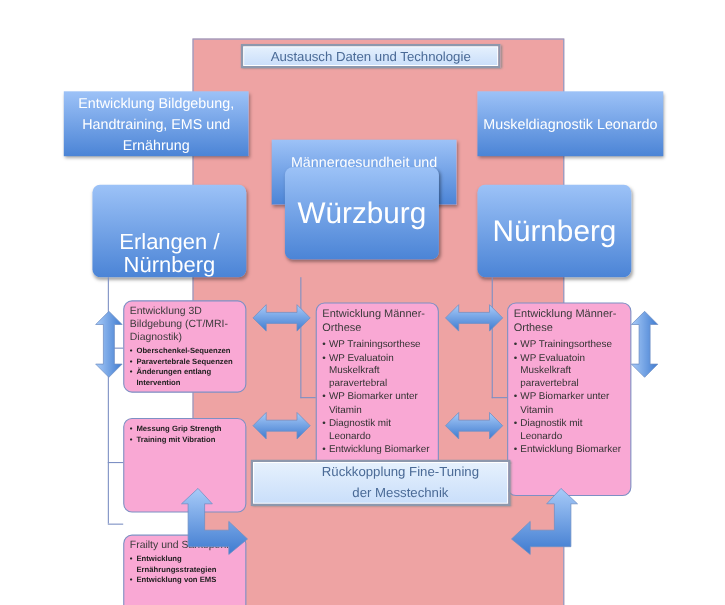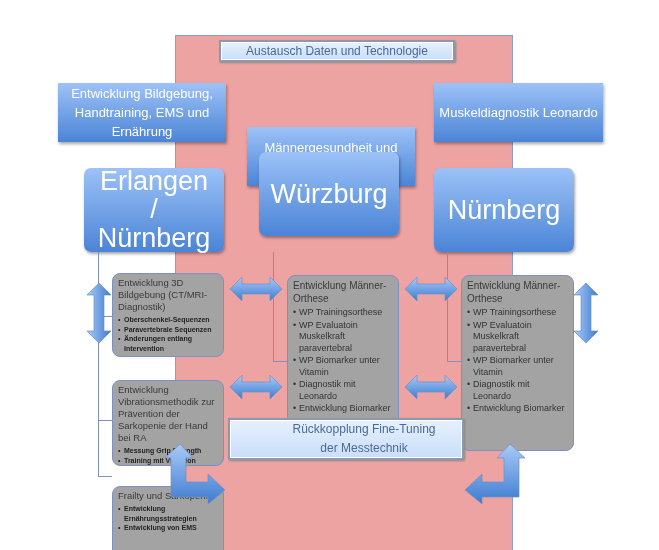--- a/index.html
+++ b/index.html
@@ -9,21 +9,21 @@
   .light-box { background:linear-gradient(#e6f1fd,#c9defa); border:2px solid #8d98ad;
                box-shadow:inset 0 0 0 1px #ffffff, 1px 1px 2px #888;
                color:#4a6a96; text-align:center; display:flex; align-items:center;
                justify-content:center; }
   .topic-box { background:linear-gradient(#9dc2f7,#4b84d6); color:#ffffff;
                text-align:center; display:flex; align-items:center; justify-content:center;
                font-size:13px; line-height:19px; box-shadow:1px 2px 3px rgba(0,0,0,0.35); }
   .city-box { background:linear-gradient(#9cc2f7,#4b84d6); color:#ffffff; border-radius:7px;
               text-align:center; display:flex; align-items:center; justify-content:center;
               box-shadow:1px 2px 3px rgba(0,0,0,0.35); line-height:1.05; }
-  .card { background:#a3a3a3; border:1px solid #7d90c4; border-radius:8px;
+  .card { background:#f9a8d4; border:1px solid #7d90c4; border-radius:8px;
           padding:3px 5px; color:#333; }
   .card .title { font-size:9.5px; line-height:12px; color:#3a3a3a; }
   .card ul { margin:2px 0 0 0; padding:0; list-style:none; }
   .card li { position:relative; padding-left:6px; }
   .card li::before { content:"•"; position:absolute; left:0; top:0; }
   .card.small li { font-size:7px; line-height:9.5px; font-weight:bold; color:#222; }
   .card.big .title { font-size:10px; line-height:13px; }
   .card.big li { font-size:9px; line-height:11.5px; color:#333; margin-top:1px; }
   .line { position:absolute; background:#7d90c4; }
   svg.arrow { position:absolute; overflow:visible; }
@@ -53,21 +53,21 @@
 <div class="abs topic-box" style="left:58px;top:83px;width:168px;height:59px;">
   <span style="padding:0 6px;">Entwicklung Bildgebung, Handtraining, EMS und Ernährung</span>
 </div>
 <div class="abs topic-box" style="left:247px;top:83px;width:168px;height:59px;margin-top:44px;">
   <span style="padding:0 14px;">Männergesundheit und Trainingsorthese</span>
 </div>
 <div class="abs topic-box" style="left:434px;top:83px;width:169px;height:59px;text-align:center;">
   <span>Muskeldiagnostik Leonardo</span>
 </div>
 
-<div class="abs city-box" style="left:84px;top:168px;width:140px;height:84px;font-size:27px;align-items:flex-end;">
+<div class="abs city-box" style="left:84px;top:168px;width:140px;height:84px;font-size:20px;align-items:flex-end;">
   <span style="padding:0 14px;">Erlangen / Nürnberg</span>
 </div>
 <div class="abs city-box" style="left:259px;top:152px;width:140px;height:84px;font-size:27px;">
   <span>Würzburg</span>
 </div>
 <div class="abs city-box" style="left:434px;top:168px;width:140px;height:84px;font-size:27px;">
   <span>Nürnberg</span>
 </div>
 
 <div class="line" style="left:98px;top:252px;width:1px;height:224px;"></div>
@@ -81,21 +81,20 @@
 
 <div class="abs card small" style="left:112px;top:273px;width:112px;height:84px;">
   <div class="title">Entwicklung 3D Bildgebung (CT/MRI-Diagnostik)</div>
   <ul>
     <li>Oberschenkel-Sequenzen</li>
     <li>Paravertebrale Sequenzen</li>
     <li>Änderungen entlang Intervention</li>
   </ul>
 </div>
 <div class="abs card small" style="left:112px;top:380px;width:112px;height:86px;">
-  <div class="title">Entwicklung Vibrationsmethodik zur Prävention der Sarkopenie der Hand bei RA</div>
   <ul>
     <li>Messung Grip Strength</li>
     <li>Training mit Vibration</li>
   </ul>
 </div>
 <div class="abs card small" style="left:112px;top:486px;width:112px;height:86px;">
   <div class="title">Frailty und Sarkopenie</div>
   <ul>
     <li>Entwicklung Ernährungsstrategien</li>
     <li>Entwicklung von EMS</li>

